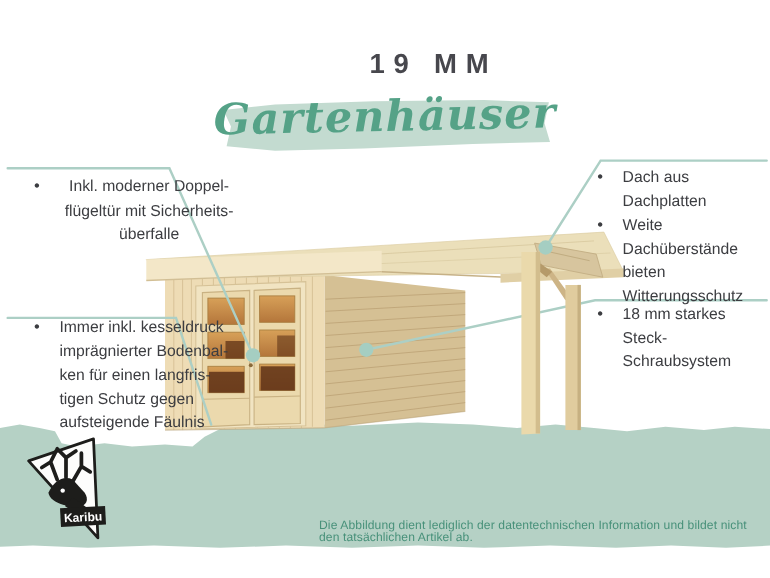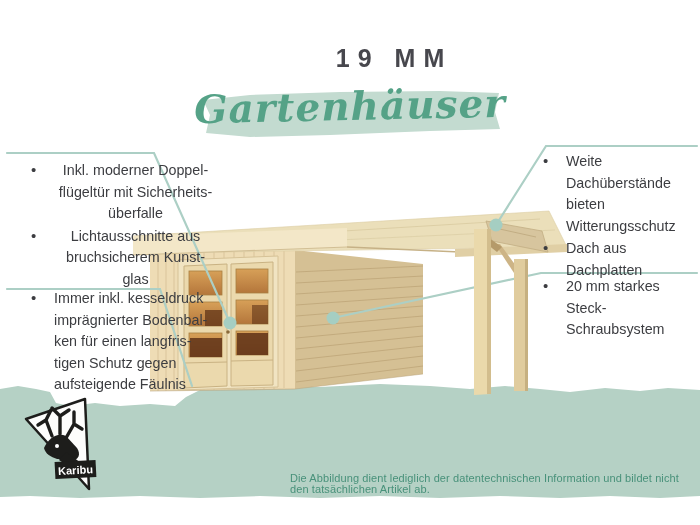--- a/index.html
+++ b/index.html
@@ -181,43 +181,40 @@
   </svg>
 
   <div class="title">19 MM</div>
   <div class="script-title">Gartenhäuser</div>
 
   <div class="callout c-lt">
     <ul>
         <li>Inkl. moderner Doppel-
 flügeltür mit Sicherheits-
 überfalle</li>
-        <li>Lichtausschnitte aus
-bruchsicherem Kunst-
-glas</li>
       </ul>
   </div>
   <div class="callout c-lb">
     <ul>
         <li>Immer inkl. kesseldruck
 imprägnierter Bodenbal-
 ken für einen langfris-
 tigen Schutz gegen
 aufsteigende Fäulnis</li>
       </ul>
   </div>
   <div class="callout c-rt">
     <ul>
+        <li>Dach aus Dachplatten</li>
         <li>Weite Dachüberstände
 bieten Witterungsschutz</li>
-        <li>Dach aus Dachplatten</li>
       </ul>
   </div>
   <div class="callout c-rb">
     <ul>
-        <li>20 mm starkes Steck-
+        <li>18 mm starkes Steck-
 Schraubsystem</li>
       </ul>
   </div>
 
   <div class="fineprint">Die Abbildung dient lediglich der datentechnischen Information und bildet nicht den tatsächlichen Artikel ab.</div>
 
 </div>
 
 </body></html>

